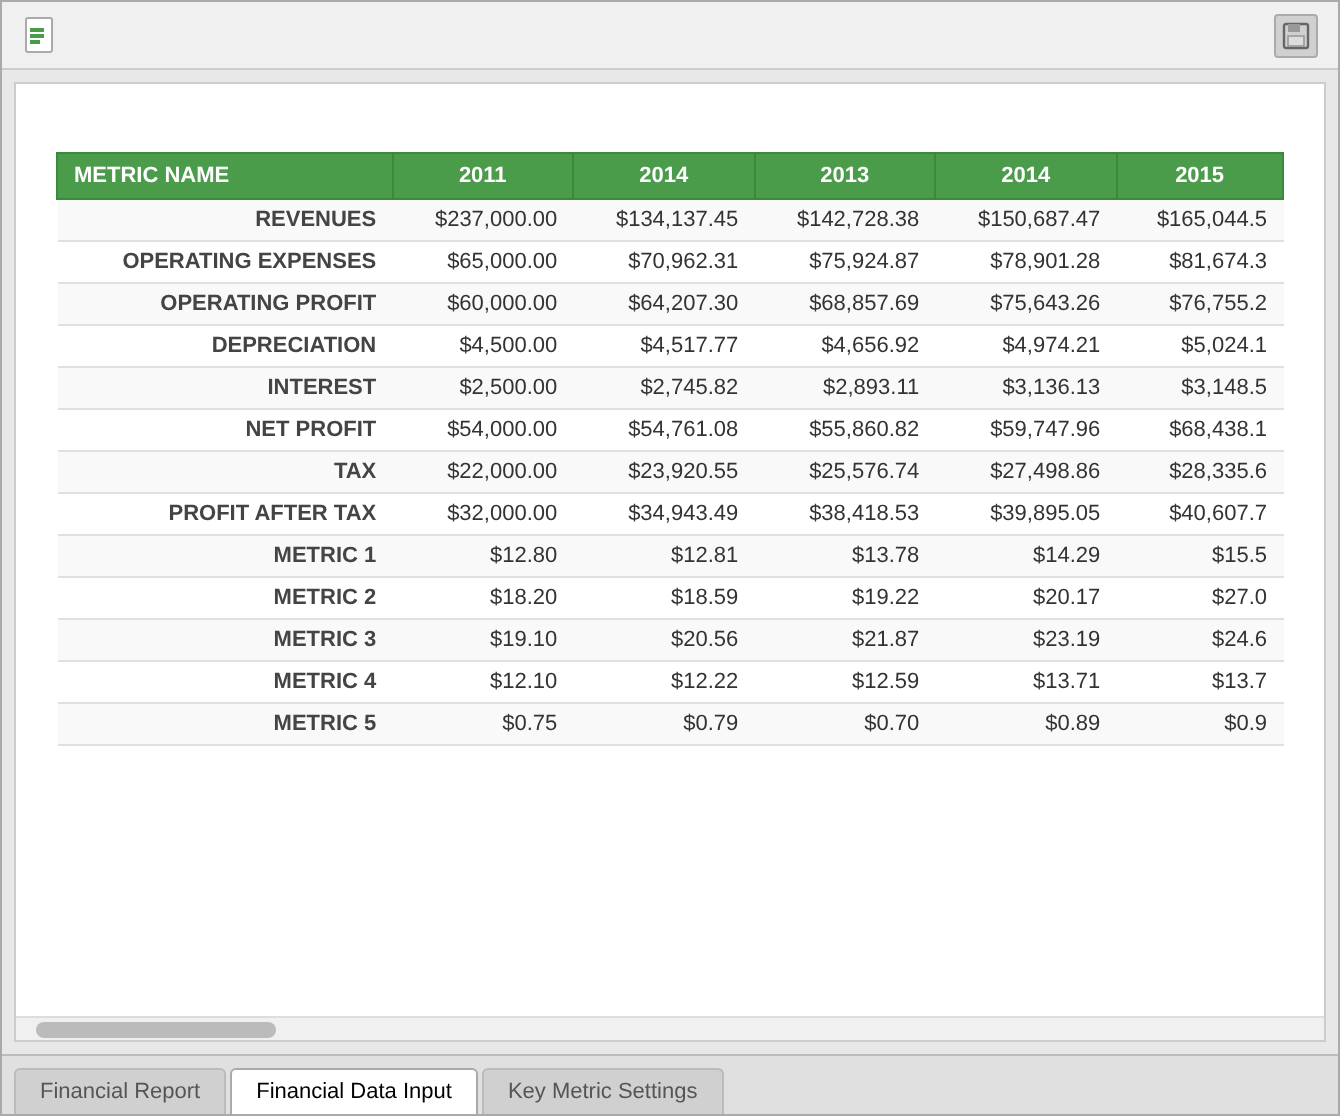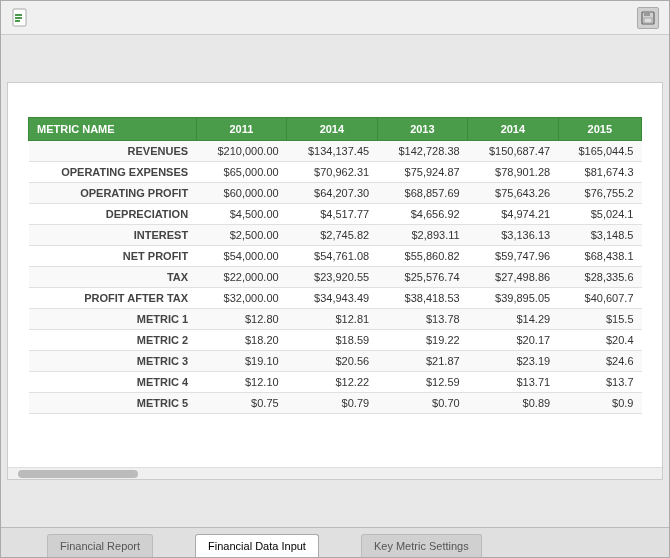--- a/index.html
+++ b/index.html
@@ -11,21 +11,20 @@
       height: 558px;
       overflow: hidden;
     }
     .window {
       width: 670px;
       height: 558px;
       background: #e8e8e8;
       border: 1px solid #aaa;
       display: flex;
       flex-direction: column;
-      gap: 41px;
     }
     .title-bar {
       background: #f0f0f0;
       border-bottom: 1px solid #ccc;
       padding: 6px 10px;
       display: flex;
       align-items: center;
       justify-content: space-between;
       height: 34px;
       flex-shrink: 0;
@@ -144,21 +143,20 @@
     .tab {
       padding: 5px 12px;
       font-size: 11px;
       cursor: pointer;
       border: 1px solid #bbb;
       border-bottom: none;
       background: #d0d0d0;
       color: #555;
       border-radius: 3px 3px 0 0;
       margin-right: 2px;
-      margin-left: 40px;
     }
     .tab.active {
       background: #fff;
       color: #000;
       font-weight: normal;
       border-color: #aaa;
     }
   </style>
 </head>
 <body>
@@ -197,21 +195,21 @@
               <th>2014</th>
               <th>2013</th>
               <th>2014</th>
               <th>2015</th>
             </tr>
         </thead>
         <tbody>
 
         <tr>
               <td>REVENUES</td>
-              <td>$210,000.00</td>
+              <td>$237,000.00</td>
               <td>$134,137.45</td>
               <td>$142,728.38</td>
               <td>$150,687.47</td>
               <td>$165,044.5</td>
             </tr>
             <tr>
               <td>OPERATING EXPENSES</td>
               <td>$65,000.00</td>
               <td>$70,962.31</td>
               <td>$75,924.87</td>
@@ -273,21 +271,21 @@
               <td>$13.78</td>
               <td>$14.29</td>
               <td>$15.5</td>
             </tr>
             <tr>
               <td>METRIC 2</td>
               <td>$18.20</td>
               <td>$18.59</td>
               <td>$19.22</td>
               <td>$20.17</td>
-              <td>$20.4</td>
+              <td>$27.0</td>
             </tr>
             <tr>
               <td>METRIC 3</td>
               <td>$19.10</td>
               <td>$20.56</td>
               <td>$21.87</td>
               <td>$23.19</td>
               <td>$24.6</td>
             </tr>
             <tr>

